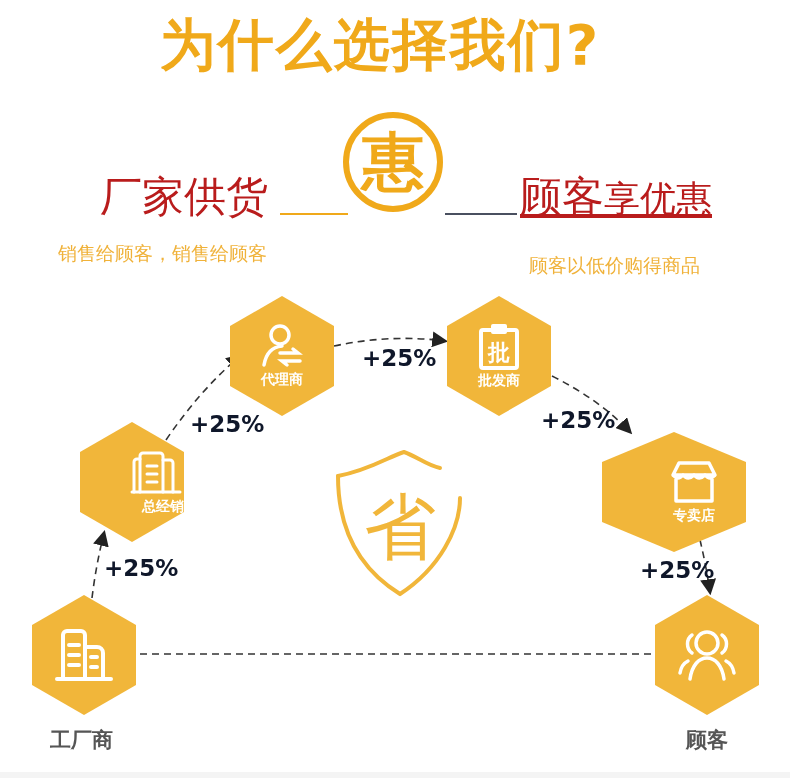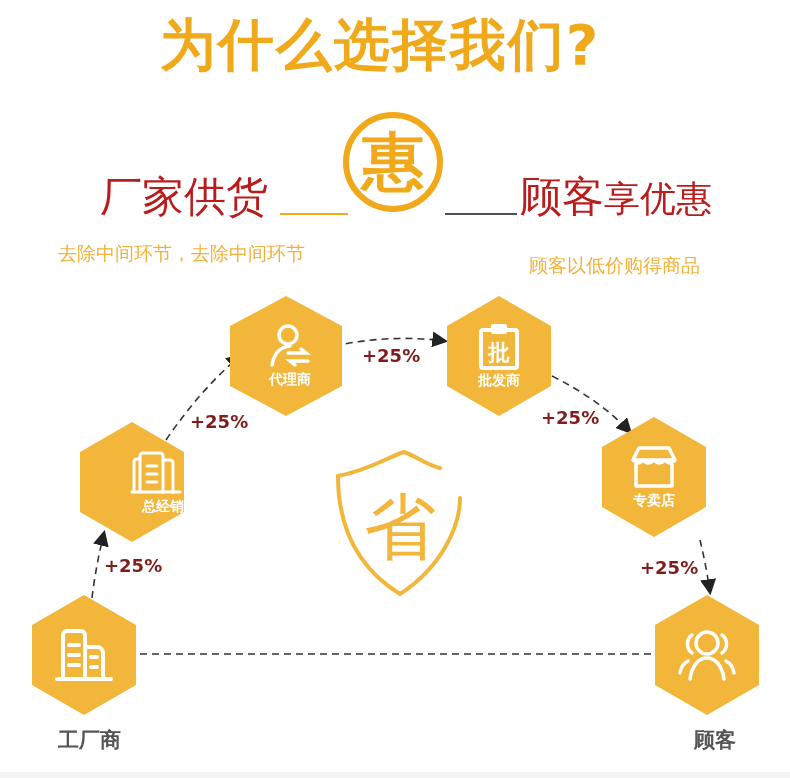--- a/index.html
+++ b/index.html
@@ -13,41 +13,41 @@
   .sub { font-size:19px; color:#f0b23a; white-space:nowrap; }
   .line { height:2px; }
   .hui-circle { left:343px; top:112px; width:100px; height:100px; border:6px solid #f0a91a; border-radius:50%;
                 box-sizing:border-box; display:flex; align-items:center; justify-content:center;
                 font-size:62px; color:#f0a91a; font-weight:bold; }
   .hex { position:absolute; width:104px; height:120px; background:#f1b63a;
          clip-path:polygon(50% 0,100% 25%,100% 75%,50% 100%,0 75%,0 25%);
          display:flex; flex-direction:column; align-items:center; justify-content:center; }
   .hex .lbl { color:#fff; font-size:14px; font-weight:bold; margin-top:2px; }
   .hex svg { display:block; }
-  .pct { font-size:18px; color:#7f1d1d; font-weight:bold; }
-  .endlbl { font-size:21px; color:#555; font-weight:bold;margin-left:8px; }
+  .pct { font-size:23px; color:#0f172a; font-weight:bold; }
+  .endlbl { font-size:21px; color:#555; font-weight:bold; }
   .bottom-bar { left:0; top:772px; width:790px; height:6px; background:#f4f4f4; }
 </style>
 </head>
 <body>
 
 <div class="abs title">为什么选择我们?</div>
 
 <div class="abs big" style="left:100px;top:172px;">
   <span>厂家供货</span>
 </div>
 <div class="abs line" style="left:280px;top:213px;width:68px;background:#f0a91a;"></div>
-<div class="abs sub" style="left:58px;top:241px;">去除中间环节，去除中间环节</div>
+<div class="abs sub" style="left:58px;top:241px;">销售给顾客，销售给顾客</div>
 
 <div class="abs hui-circle">
   <span>惠</span>
 </div>
 
 <div class="abs line" style="left:445px;top:213px;width:72px;background:#4a5060;"></div>
-<div class="abs big" style="left:520px;top:172px;">
+<div class="abs big" style="left:520px;top:172px;text-decoration:underline;">
   <span>顾客</span><small>享优惠</small>
 </div>
 <div class="abs sub" style="left:529px;top:253px;">顾客以低价购得商品</div>
 
 <svg class="abs" style="left:0;top:0;" width="790" height="778">
   <defs>
     <marker id="ah" markerWidth="10" markerHeight="10" refX="8" refY="5" orient="auto">
       <path d="M0,0 L10,5 L0,10 z" fill="#222"></path>
     </marker>
   </defs>
@@ -85,42 +85,42 @@
       <path d="M4,44 V14 a3,3 0 0 1 3,-3 H10"></path>
       <path d="M10,44 V8 a3,3 0 0 1 3,-3 H30 a3,3 0 0 1 3,3 V44"></path>
       <path d="M33,12 H40 a3,3 0 0 1 3,3 V44"></path>
       <path d="M2,44 H50"></path>
       <path d="M17,18 H27 M17,26 H27 M17,34 H27"></path>
     </g>
   </svg>
   <div class="lbl">总经销</div>
 </div>
 
-<div class="hex" style="left:230px;top:296px;padding-left:8px;">
+<div class="hex" style="left:230px;top:296px;">
   <svg width="48" height="46" viewBox="0 0 48 46">
     <g fill="none" stroke="#fff" stroke-width="3.5" stroke-linecap="round">
       <circle cx="22" cy="12" r="9"></circle>
       <path d="M6,42 C8,30 14,24 24,23"></path>
       <path d="M22,30 H40 L35,26"></path>
       <path d="M42,38 H24 L29,42"></path>
     </g>
   </svg>
   <div class="lbl">代理商</div>
 </div>
 
 <div class="hex" style="left:447px;top:296px;">
   <svg width="44" height="48" viewBox="0 0 44 48">
     <rect x="4" y="8" width="36" height="38" rx="2" fill="none" stroke="#fff" stroke-width="4"></rect>
     <rect x="14" y="2" width="16" height="10" rx="2" fill="#fff"></rect>
     <text x="22" y="38" font-size="22" font-weight="bold" fill="#fff" text-anchor="middle" font-family="DejaVu Sans, sans-serif">批</text>
   </svg>
   <div class="lbl">批发商</div>
 </div>
 
-<div class="hex" style="left:602px;top:417px;">
+<div class="hex" style="left:602px;top:432px;padding-left:40px;">
   <svg width="50" height="46" viewBox="0 0 50 46">
     <g fill="none" stroke="#fff" stroke-width="3.5" stroke-linejoin="round">
       <path d="M10,4 H40 L46,16 H4 Z"></path>
       <path d="M4,16 q5,6 10,0 q5,6 11,0 q5,6 11,0 q5,6 10,0"></path>
       <path d="M7,20 V42 H43 V20"></path>
     </g>
   </svg>
   <div class="lbl">专卖店</div>
 </div>
 

